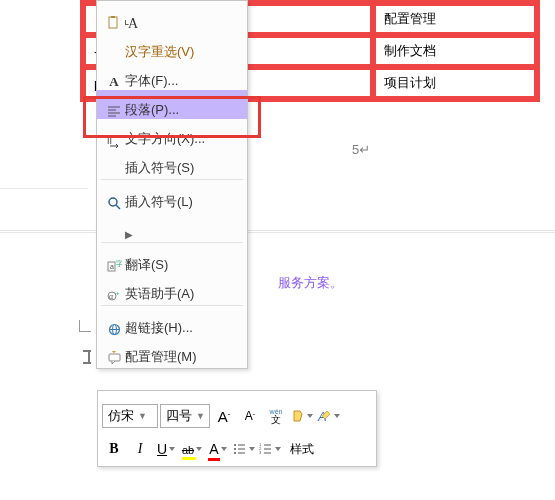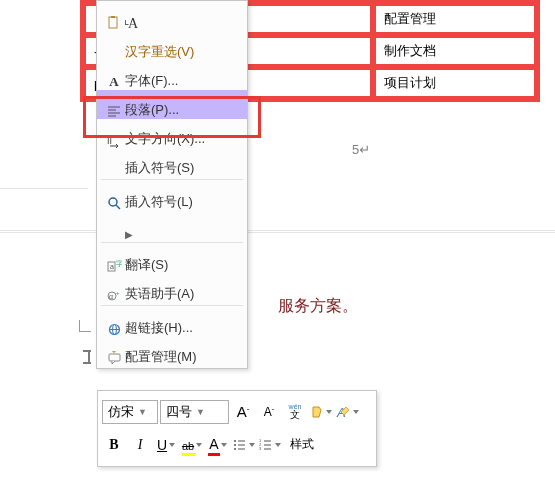--- a/index.html
+++ b/index.html
@@ -2,40 +2,40 @@
 <html><head>
 <meta charset="utf-8">
 <style>
 *{margin:0;padding:0;box-sizing:border-box;font-family:"Microsoft YaHei","SimSun",sans-serif;}
 body{width:555px;height:500px;background:#fff;position:relative;overflow:hidden;}
 .doc{position:absolute;left:80px;top:0;right:0;}
 .tbl{border-collapse:collapse;width:460px;}
 .tbl td{border:6px solid #ef4444;padding:4px 8px;font-size:13px;height:26px;}
 .tbl td:first-child{width:290px;}
 .doc-mark{position:absolute;left:352px;top:142px;color:#808080;font-size:13px;}
-.below{position:absolute;left:278px;top:296px;font-size:16px;color:#7f1d1d;}
+.below{position:absolute;left:278px;top:274px;font-size:13px;color:#8b5cf6;}
 .corner{position:absolute;left:79px;top:320px;width:12px;height:12px;border-left:1px solid #999;border-bottom:1px solid #999;}
 .cursor{position:absolute;left:86px;top:350px;width:2px;height:14px;}
 .cursor:before{content:"";position:absolute;left:-3px;top:0;width:8px;height:2px;background:#7a7a7a;}
 .cursor:after{content:"";position:absolute;left:-3px;bottom:0;width:8px;height:2px;background:#7a7a7a;}
 .cursor span{position:absolute;left:2px;top:0;width:2px;height:14px;background:#7a7a7a;}
 .sep{position:absolute;left:0;top:230px;width:555px;height:1px;background:#e5e5e5;}
 .sep2{position:absolute;left:0;top:232px;width:555px;height:1px;background:#e5e5e5;}
 .sep3{position:absolute;left:0;top:188px;width:88px;height:1px;background:#e5e5e5;}
 .menu{position:absolute;left:96px;top:0;width:152px;background:#fcfcfc;border:1px solid #c5c5c5;box-shadow:2px 2px 4px rgba(0,0,0,0.15);padding:2px 0;}
 .mi{display:flex;align-items:flex-end;height:29px;font-size:13px;color:#333;padding:0 6px;position:relative;}
 .mi.dis{color:#a16207;}
 .mi.sel{background:#c4b5fd;}
 .mi .ic{width:22px;display:flex;align-items:center;justify-content:center;flex-shrink:0;}
 .mi .tx{flex:1;}
 .mi .ar{font-size:10px;color:#666;}
 .msep{height:1px;background:#e2e2e2;margin:2px 4px;}
 .redbox{position:absolute;left:83px;top:96px;width:178px;height:42px;border:3px solid #e53935;pointer-events:none;}
 .toolbar{position:absolute;left:97px;top:390px;width:280px;height:77px;background:#fff;border:1px solid #c5c5c5;box-shadow:2px 2px 4px rgba(0,0,0,0.15);padding:4px;}
-.trow{display:flex;align-items:center;height:33px;gap:2px;}
+.trow{display:flex;align-items:flex-end;height:33px;gap:2px;}
 .dd{display:flex;align-items:center;border:1px solid #adadad;background:#fff;height:24px;font-size:13px;padding:0 2px 0 5px;}
 .dd .cv{color:#7a7a7a;font-size:9px;margin-left:4px;}
 .tb{width:24px;height:24px;display:flex;align-items:center;justify-content:center;font-size:14px;}
 .tb.arr:after{content:"";border-left:3px solid transparent;border-right:3px solid transparent;border-top:4px solid #7a7a7a;margin-left:2px;}
 svg{display:block;}
 </style>
 </head>
 <body>
 
 <div class="doc">
@@ -168,21 +168,21 @@
 </div>
 
 <div class="redbox"></div>
 
 <div class="toolbar">
   <div class="trow">
     <div class="dd" style="width:56px;">
       <span>仿宋</span>
         <span class="cv">▼</span>
     </div>
-    <div class="dd" style="width:69px;">
+    <div class="dd" style="width:50px;">
       <span>四号</span>
         <span class="cv">▼</span>
     </div>
     <div class="tb" style="font-size:15px;">A<span style="font-size:8px;vertical-align:super;">ˆ</span></div>
     <div class="tb" style="font-size:12px;">A<span style="font-size:7px;vertical-align:super;">ˇ</span></div>
     <div class="tb" style="flex-direction:column;line-height:1;">
       <span style="font-size:7px;color:#3b7bb5;">wén</span>
       <span style="font-size:10px;">文</span>
     </div>
     <div class="tb arr">

